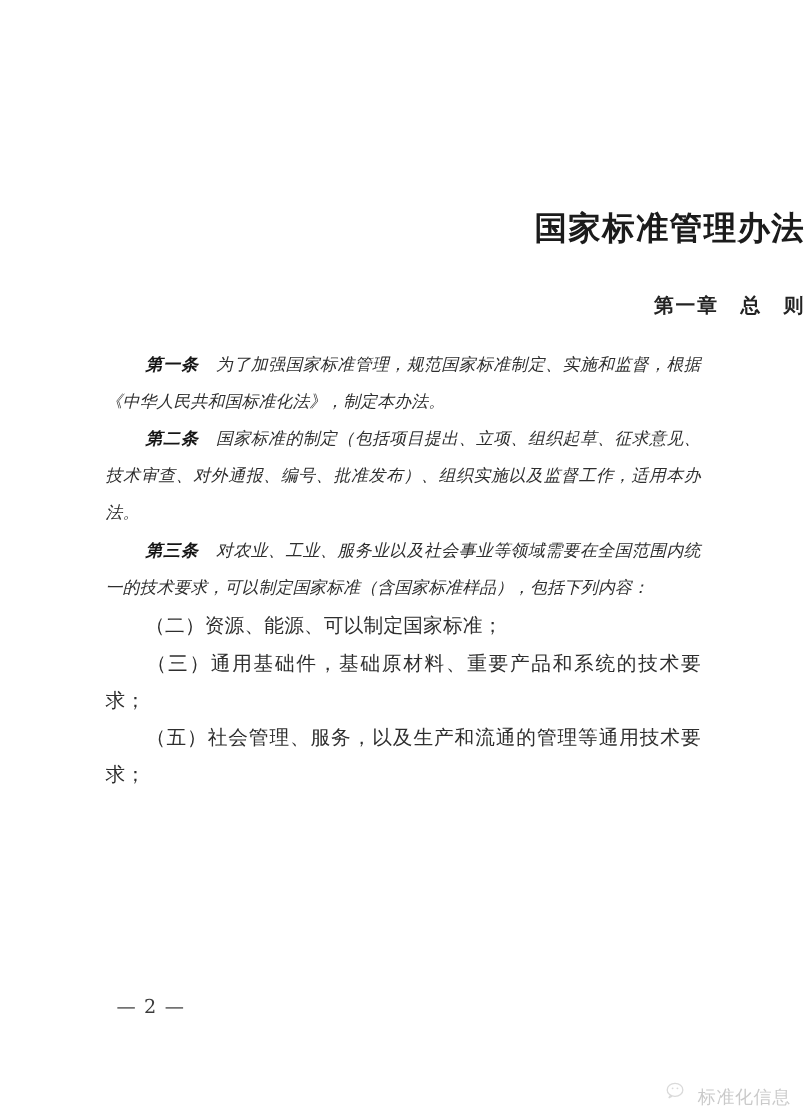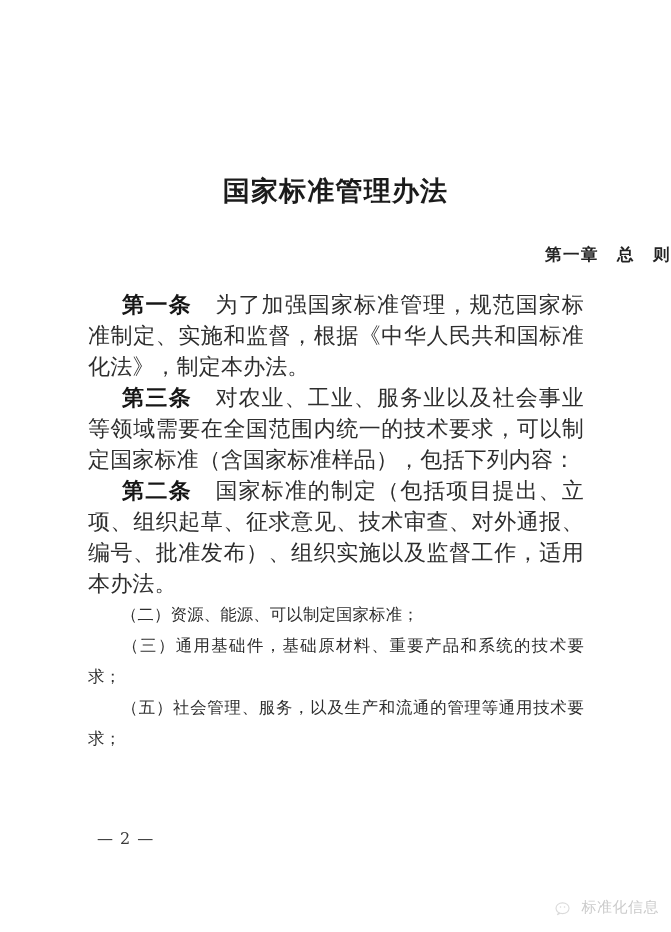--- a/index.html
+++ b/index.html
@@ -21,21 +21,21 @@
     inset: 0;
     background: #ffffff;
   }
 
   
   .doc-title {
     position: absolute;
     left: 0;
     right: 0;
     top: 157px;
-    text-align: center;
+    text-align: right;
     font-family: "DejaVu Serif", serif;
     font-size: 27px;
     font-weight: bold;
     letter-spacing: 1.2px;
     color: #1b1b1b;
     line-height: 1.2;
   }
 
   
   .chapter-heading {
@@ -55,28 +55,29 @@
   
   .body-col {
     position: absolute;
     left: 88px;
     top: 289px;
     width: 496px;
   }
 
   .para {
     font-family: "DejaVu Serif", serif;
-    font-size: 22px;
+    font-size: 14px;
     line-height: 31px;
     color: #2e2e2e;
     text-align: justify;
     text-justify: inter-character;
     letter-spacing: 0.15px;
     margin: 0;
     word-break: break-all;
+    font-style: italic;
   }
 
   .para.article {
     text-indent: 0;
   }
 
   .art-label {
     font-weight: bold;
     color: #161616;
     letter-spacing: 0.5px;
@@ -107,21 +108,21 @@
     color: #3b3b3b;
     letter-spacing: 1px;
   }
 
   
   .watermark {
     position: absolute;
     right: 12px;
     bottom: 10px;
     display: flex;
-    align-items: flex-start;
+    align-items: flex-end;
     gap: 6px;
     opacity: 0.52;
   }
   .watermark .wm-text {
     font-family: "DejaVu Sans", sans-serif;
     font-size: 15px;
     color: #9a9a9a;
     letter-spacing: 0.5px;
     line-height: 1;
   }
@@ -138,23 +139,23 @@
 <div class="page">
 
   <h1 class="doc-title">国家标准管理办法</h1>
 
   <h2 class="chapter-heading">第一章　总　则</h2>
 
   <div class="body-col">
 
     <p class="para article"><span class="lead-indent"></span><span class="art-label">第一条</span><span>　为了加强国家标准管理，规范国家标准制定、实施和监督，根据《中华人民共和国标准化法》，制定本办法。</span></p>
 
+    <p class="para article"><span class="lead-indent"></span><span class="art-label">第二条</span><span>　国家标准的制定（包括项目提出、立项、组织起草、征求意见、技术审查、对外通报、编号、批准发布）、组织实施以及监督工作，适用本办法。</span></p>
+
     <p class="para article"><span class="lead-indent"></span><span class="art-label">第三条</span><span>　对农业、工业、服务业以及社会事业等领域需要在全国范围内统一的技术要求，可以制定国家标准（含国家标准样品），包括下列内容：</span></p>
-
-    <p class="para article"><span class="lead-indent"></span><span class="art-label">第二条</span><span>　国家标准的制定（包括项目提出、立项、组织起草、征求意见、技术审查、对外通报、编号、批准发布）、组织实施以及监督工作，适用本办法。</span></p>
 
 
     <p class="item"><span class="lead-indent"></span><span>（二）资源、能源、可以制定国家标准；</span></p>
 
     <p class="item"><span class="lead-indent"></span><span>（三）通用基础件，基础原材料、重要产品和系统的技术要求；</span></p>
 
 
     <p class="item"><span class="lead-indent"></span><span>（五）社会管理、服务，以及生产和流通的管理等通用技术要求；</span></p>
 
 

